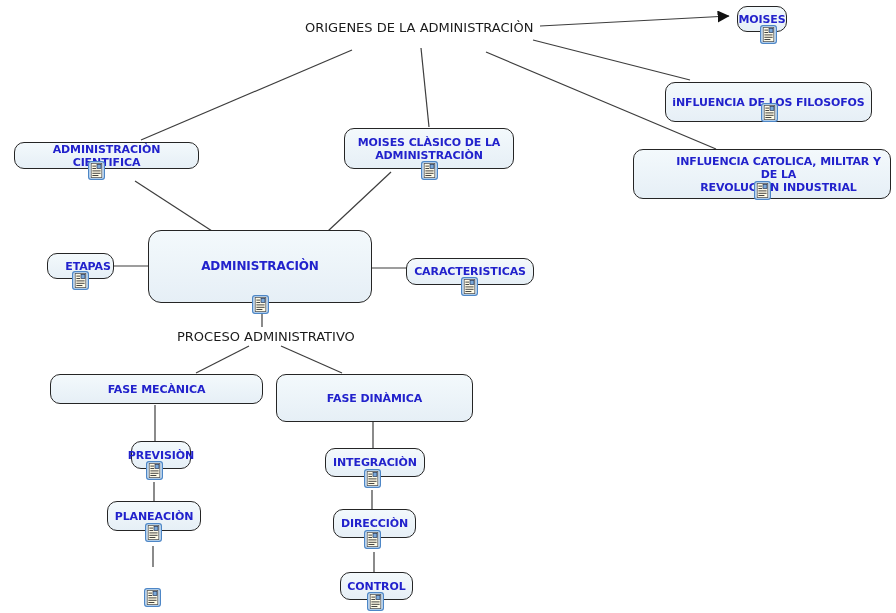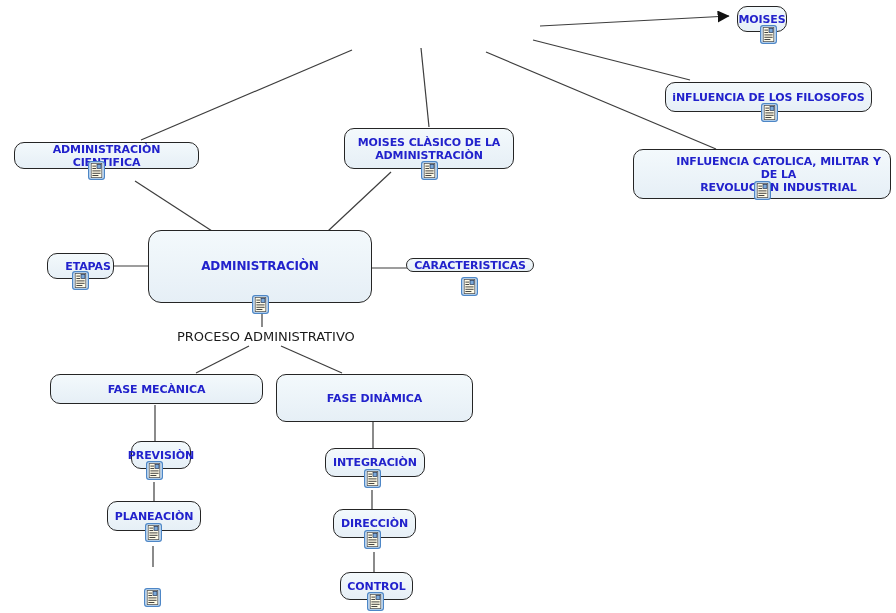--- a/index.html
+++ b/index.html
@@ -59,46 +59,47 @@
       <line x1="281" y1="346" x2="342" y2="373"></line>
       <line x1="155" y1="405" x2="155" y2="441"></line>
       <line x1="154" y1="482" x2="154" y2="501"></line>
       <line x1="153" y1="546" x2="153" y2="567"></line>
       <line x1="373" y1="404" x2="373" y2="448"></line>
       <line x1="372" y1="490" x2="372" y2="509"></line>
       <line x1="374" y1="552" x2="374" y2="572"></line>
     </g>
   </svg>
 
+  <div class="float-label" style="left:305px;top:20px;width:222px;">ORIGENES DE LA ADMINISTRACIÒN</div>
   <div class="float-label" style="left:177px;top:329px;width:172px;">PROCESO ADMINISTRATIVO</div>
 
   <div class="node" style="left:737px;top:6px;width:50px;height:26px;">
     <span class="node-label">MOISES</span>
   </div>
-  <div class="node" style="left:665px;top:82px;width:207px;height:30px;">
+  <div class="node" style="left:665px;top:82px;width:207px;height:40px;">
     <span class="node-label">iNFLUENCIA DE LOS FILOSOFOS</span>
   </div>
   <div class="node" style="left:633px;top:149px;width:258px;height:50px;padding-left:36px;">
     <span class="node-label">INFLUENCIA CATOLICA, MILITAR Y DE LA
 REVOLUCIÒN INDUSTRIAL</span>
   </div>
   <div class="node" style="left:14px;top:142px;width:185px;height:27px;">
     <span class="node-label">ADMINISTRACIÒN CIENTIFICA</span>
   </div>
   <div class="node" style="left:344px;top:128px;width:170px;height:41px;">
     <span class="node-label">MOISES CLÀSICO DE LA
 ADMINISTRACIÒN</span>
   </div>
   <div class="node node-big" style="left:148px;top:230px;width:224px;height:73px;">
     <span class="node-label">ADMINISTRACIÒN</span>
   </div>
   <div class="node" style="left:47px;top:253px;width:67px;height:26px;padding-left:18px;">
     <span class="node-label">ETAPAS</span>
   </div>
-  <div class="node" style="left:406px;top:258px;width:128px;height:14px;">
+  <div class="node" style="left:406px;top:258px;width:128px;height:27px;">
     <span class="node-label">CARACTERISTICAS</span>
   </div>
   <div class="node" style="left:50px;top:374px;width:213px;height:30px;">
     <span class="node-label">FASE MECÀNICA</span>
   </div>
   <div class="node" style="left:276px;top:374px;width:197px;height:48px;">
     <span class="node-label">FASE DINÀMICA</span>
   </div>
   <div class="node" style="left:131px;top:441px;width:60px;height:28px;">
     <span class="node-label">PREVISIÒN</span>

